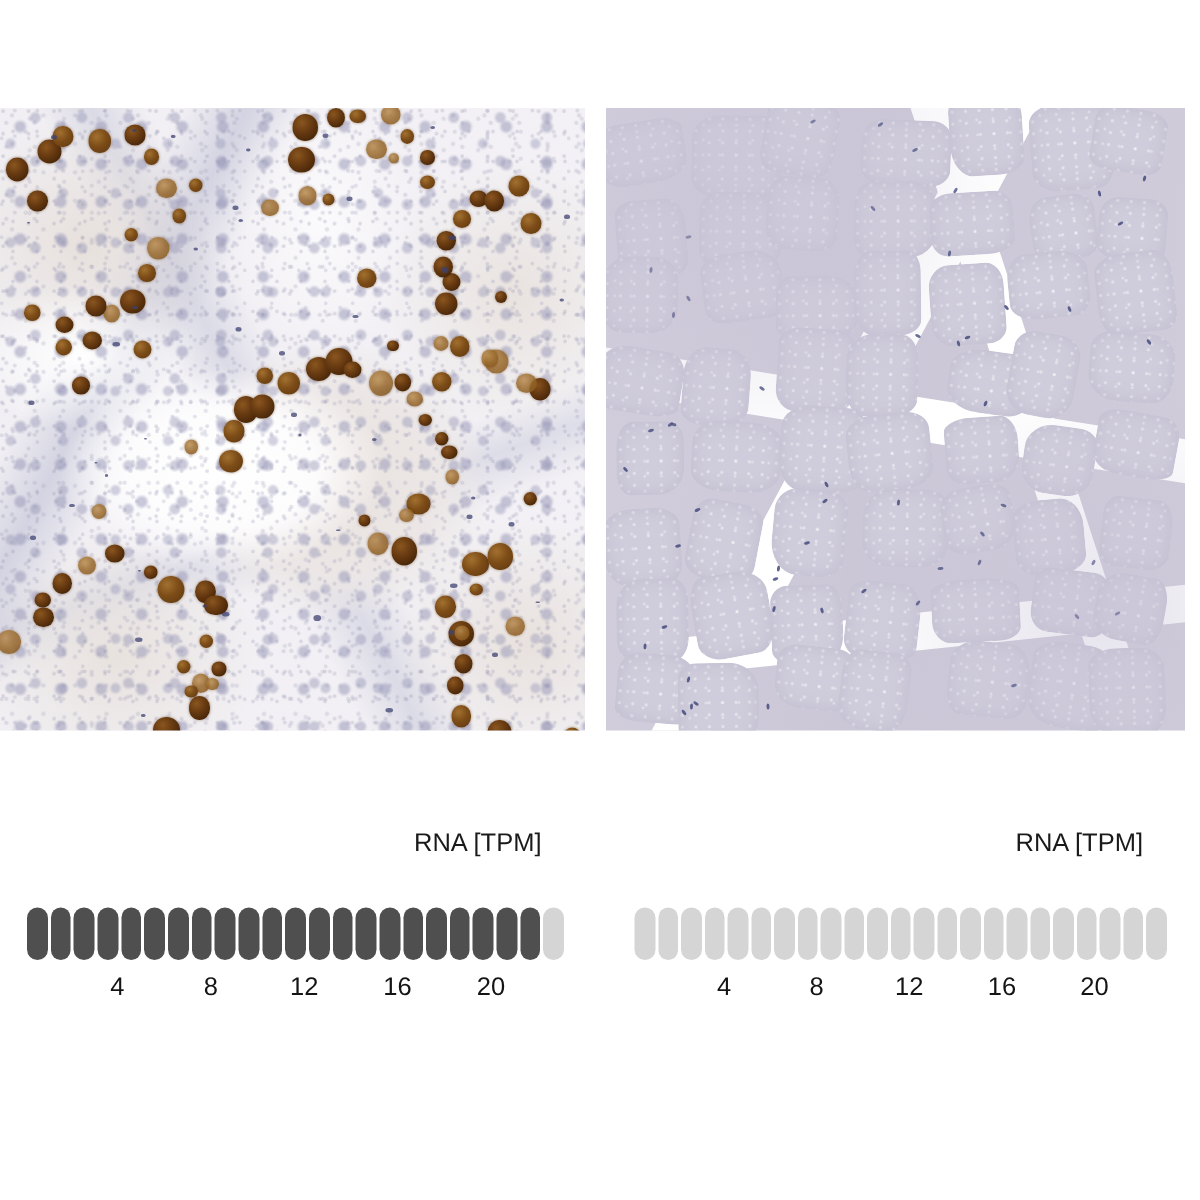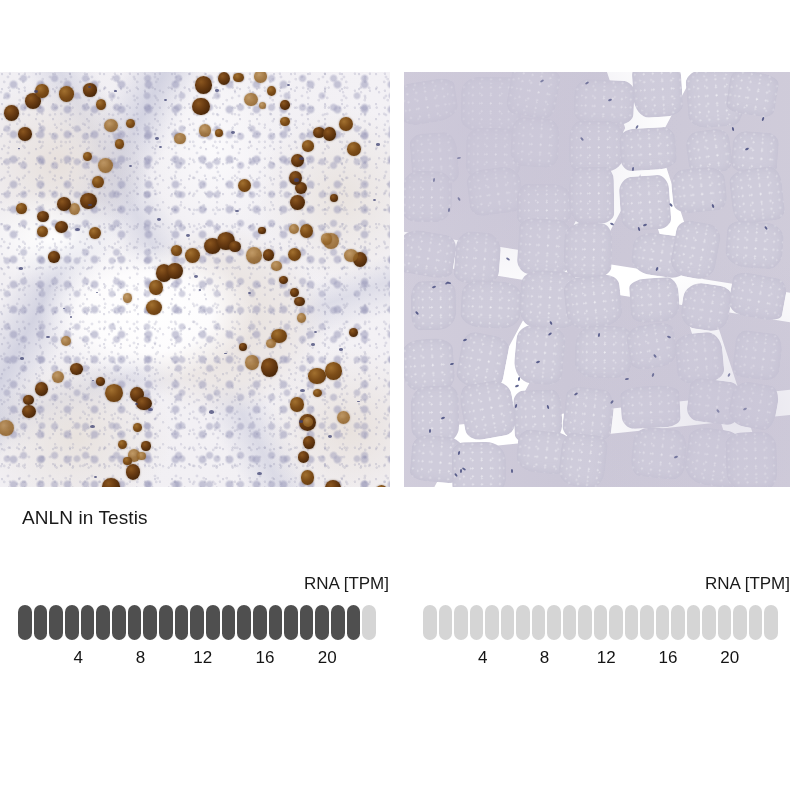--- a/index.html
+++ b/index.html
@@ -157,25 +157,24 @@
     font-size: 19px;
     color: #1a1a1a;
     letter-spacing: 0.1px;
     white-space: nowrap;
   }
   .panel-right .panel-title { left: 23px; }
 
   
   .rna-label {
     position: absolute;
-    top: 574px;
+    top: 552px;
     font-size: 17px;
     color: #1a1a1a;
     white-space: nowrap;
-    margin-left: 28px;
   }
   .panel-left  .rna-label { left: 276px; }
   .panel-right .rna-label { left: 273px; }
 
   .gauge {
     position: absolute;
     top: 605px;
     left: 18px;
     width: 358px;
     height: 35px;
@@ -369,21 +368,20 @@
           <div class="blue-speck" style="left: 96.53%; top: 17.15%; width: 3.6px; height: 2.5px;"></div>
           <div class="blue-speck" style="left: 8.73%; top: 4.32%; width: 4.1px; height: 2.9px;"></div>
           <div class="blue-speck" style="left: 75.51%; top: 25.64%; width: 4.6px; height: 3.2px;"></div>
           <div class="blue-speck" style="left: 86.91%; top: 66.55%; width: 3.8px; height: 2.7px;"></div>
           <div class="blue-speck" style="left: 16.05%; top: 56.84%; width: 2.2px; height: 1.6px;"></div>
           <div class="blue-speck" style="left: 33.18%; top: 22.41%; width: 2.9px; height: 2px;"></div>
           <div class="blue-speck" style="left: 79.63%; top: 65.38%; width: 4.5px; height: 3.1px;"></div>
         </div>
     </div>
 
-    <div class="panel-title">ANLN in Testis</div>
 
     <div class="rna-label">RNA [TPM]</div>
 
     <div class="gauge" id="gauge-testis">
         <div class="seg"></div>
         <div class="seg"></div>
         <div class="seg"></div>
         <div class="seg"></div>
         <div class="seg"></div>
         <div class="seg"></div>

